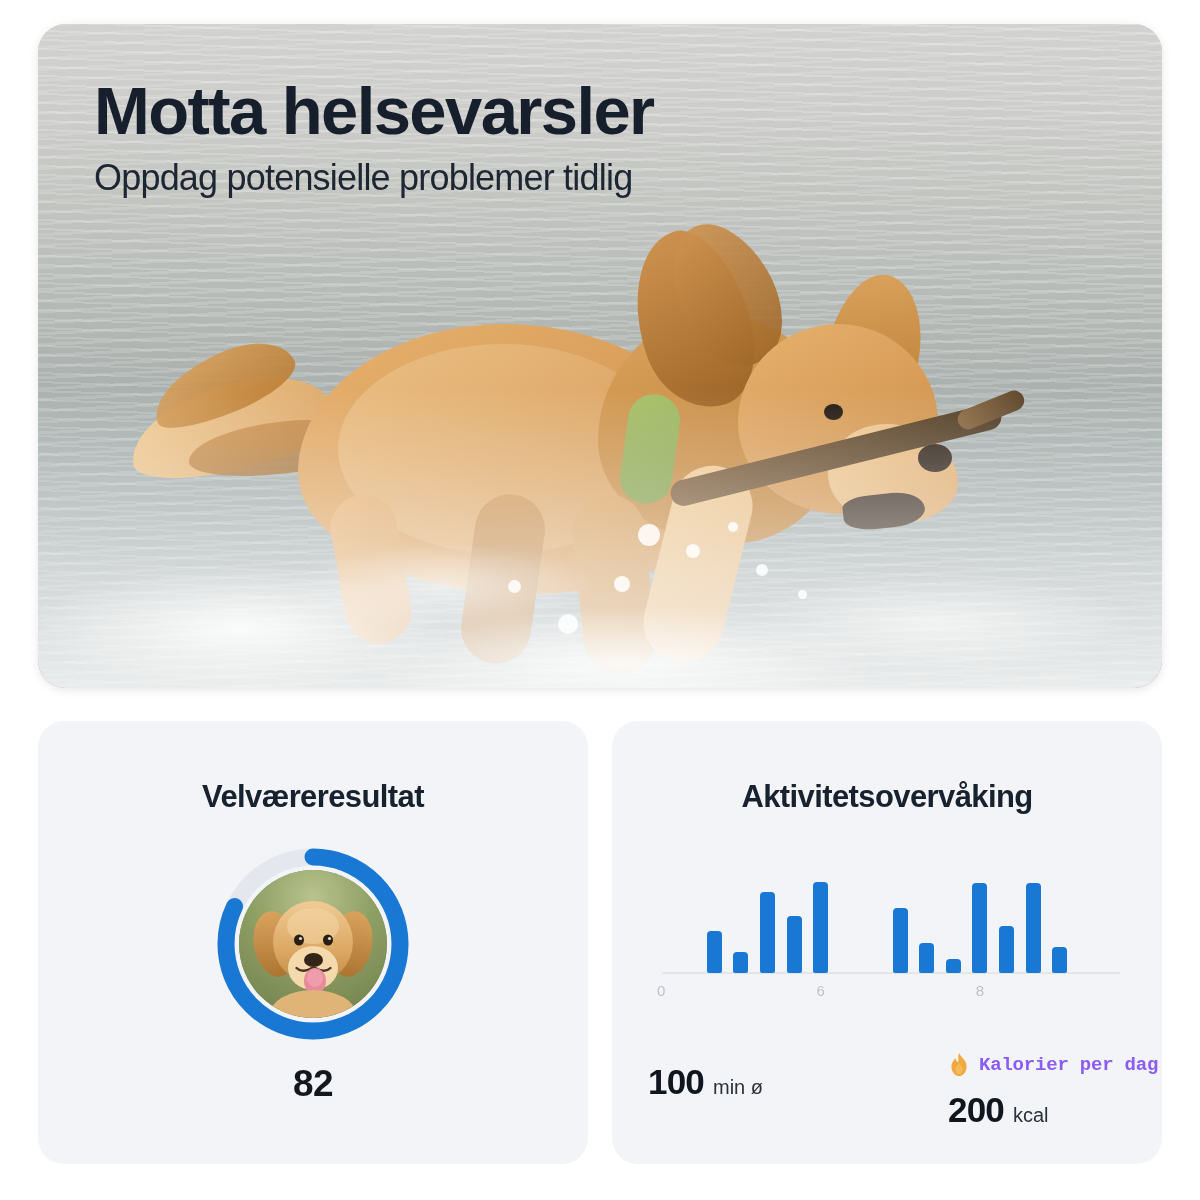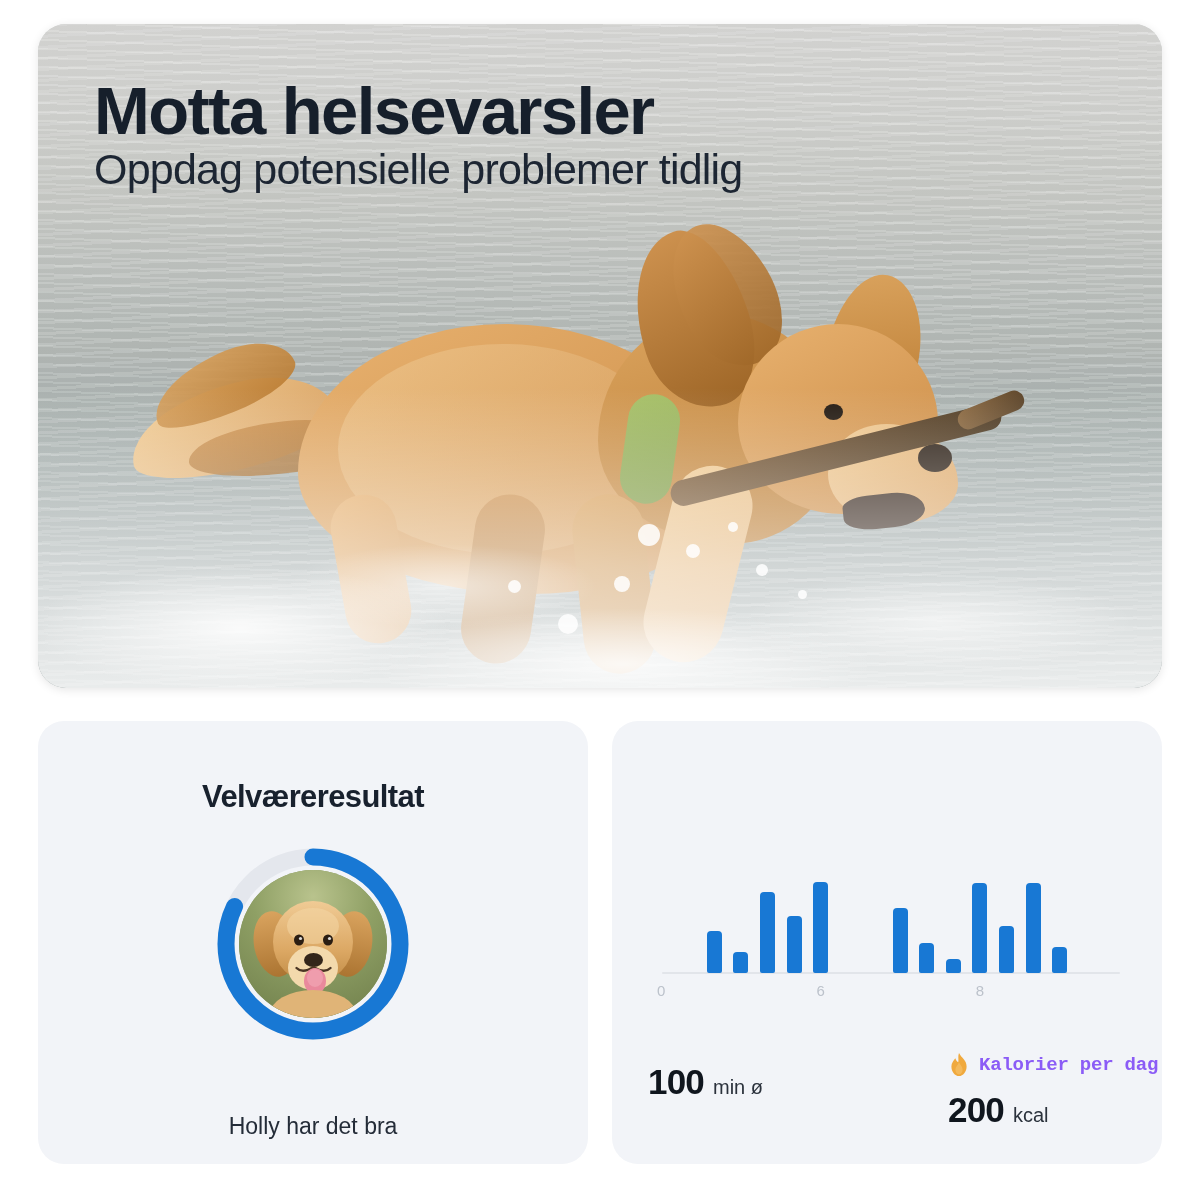--- a/index.html
+++ b/index.html
@@ -57,21 +57,22 @@
   .fur-b { background: linear-gradient(160deg,#dba45f,#b8792f); }
   .fur-c { background: linear-gradient(140deg,#f1cd97,#d9a263); }
   .fur-d { background: linear-gradient(170deg,#cf9350,#9d6526); }
 
   .hero-text { position:absolute; left:56px; top:52px; width:1040px; }
   .hero-title {
     font-size: 67px; font-weight: 700; color: #161f2b;
     letter-spacing: -1.6px; line-height: 1.05; white-space: nowrap;
   }
   .hero-sub {
-    font-size: 43px; font-weight: 400; color: #1d2633;
+    margin-top: 12px;
+    font-size: 36px; font-weight: 400; color: #1d2633;
     letter-spacing: -0.8px; line-height: 1.1; white-space: nowrap;
   }
 
   
   .cards { position:absolute; left:38px; top:713px; width:1124px; height:443px; }
   .card {
     position:absolute; top:8px; height:443px;
     background:#f2f4f8; border-radius:26px;
   }
   .card-left  { left:0;   width:550px; }
@@ -241,24 +242,25 @@
             <path d="M74.5 97 q-11 7 -17 1" stroke="#4a3524" stroke-width="2.4" fill="none" stroke-linecap="round"></path>
             <path d="M74.5 97 q11 7 17 1" stroke="#4a3524" stroke-width="2.4" fill="none" stroke-linecap="round"></path>
             <ellipse cx="76" cy="111" rx="11" ry="13" fill="#e9899c"></ellipse>
             <ellipse cx="76" cy="108" rx="8" ry="9" fill="#f0a3b2" opacity=".8"></ellipse>
 
             <ellipse cx="74" cy="146" rx="44" ry="26" fill="#e0b477"></ellipse>
           </svg>
         </div>
       </div>
 
-      <div class="score-sub">Holly har det bra</div>
+      <div class="score">82</div>
     </section>
 
     <section class="card card-right">
+      <h2 class="card-title">Aktivitetsovervåking</h2>
 
       <div class="chart">
         <div class="axis-line"></div>
         <div class="bars" id="bars-container">
             <div class="bar" style="left: 58.8889px; height: 41.8px; background: rgb(24, 120, 212);"></div>
             <div class="bar" style="left: 85.4444px; height: 20.9px; background: rgb(24, 120, 212);"></div>
             <div class="bar" style="left: 112px; height: 81.4px; background: rgb(24, 120, 212);"></div>
             <div class="bar" style="left: 138.556px; height: 57.2px; background: rgb(24, 120, 212);"></div>
             <div class="bar" style="left: 165.111px; height: 91.3px; background: rgb(24, 120, 212);"></div>
             <div class="bar" style="left: 244.778px; height: 64.9px; background: rgb(24, 120, 212);"></div>

